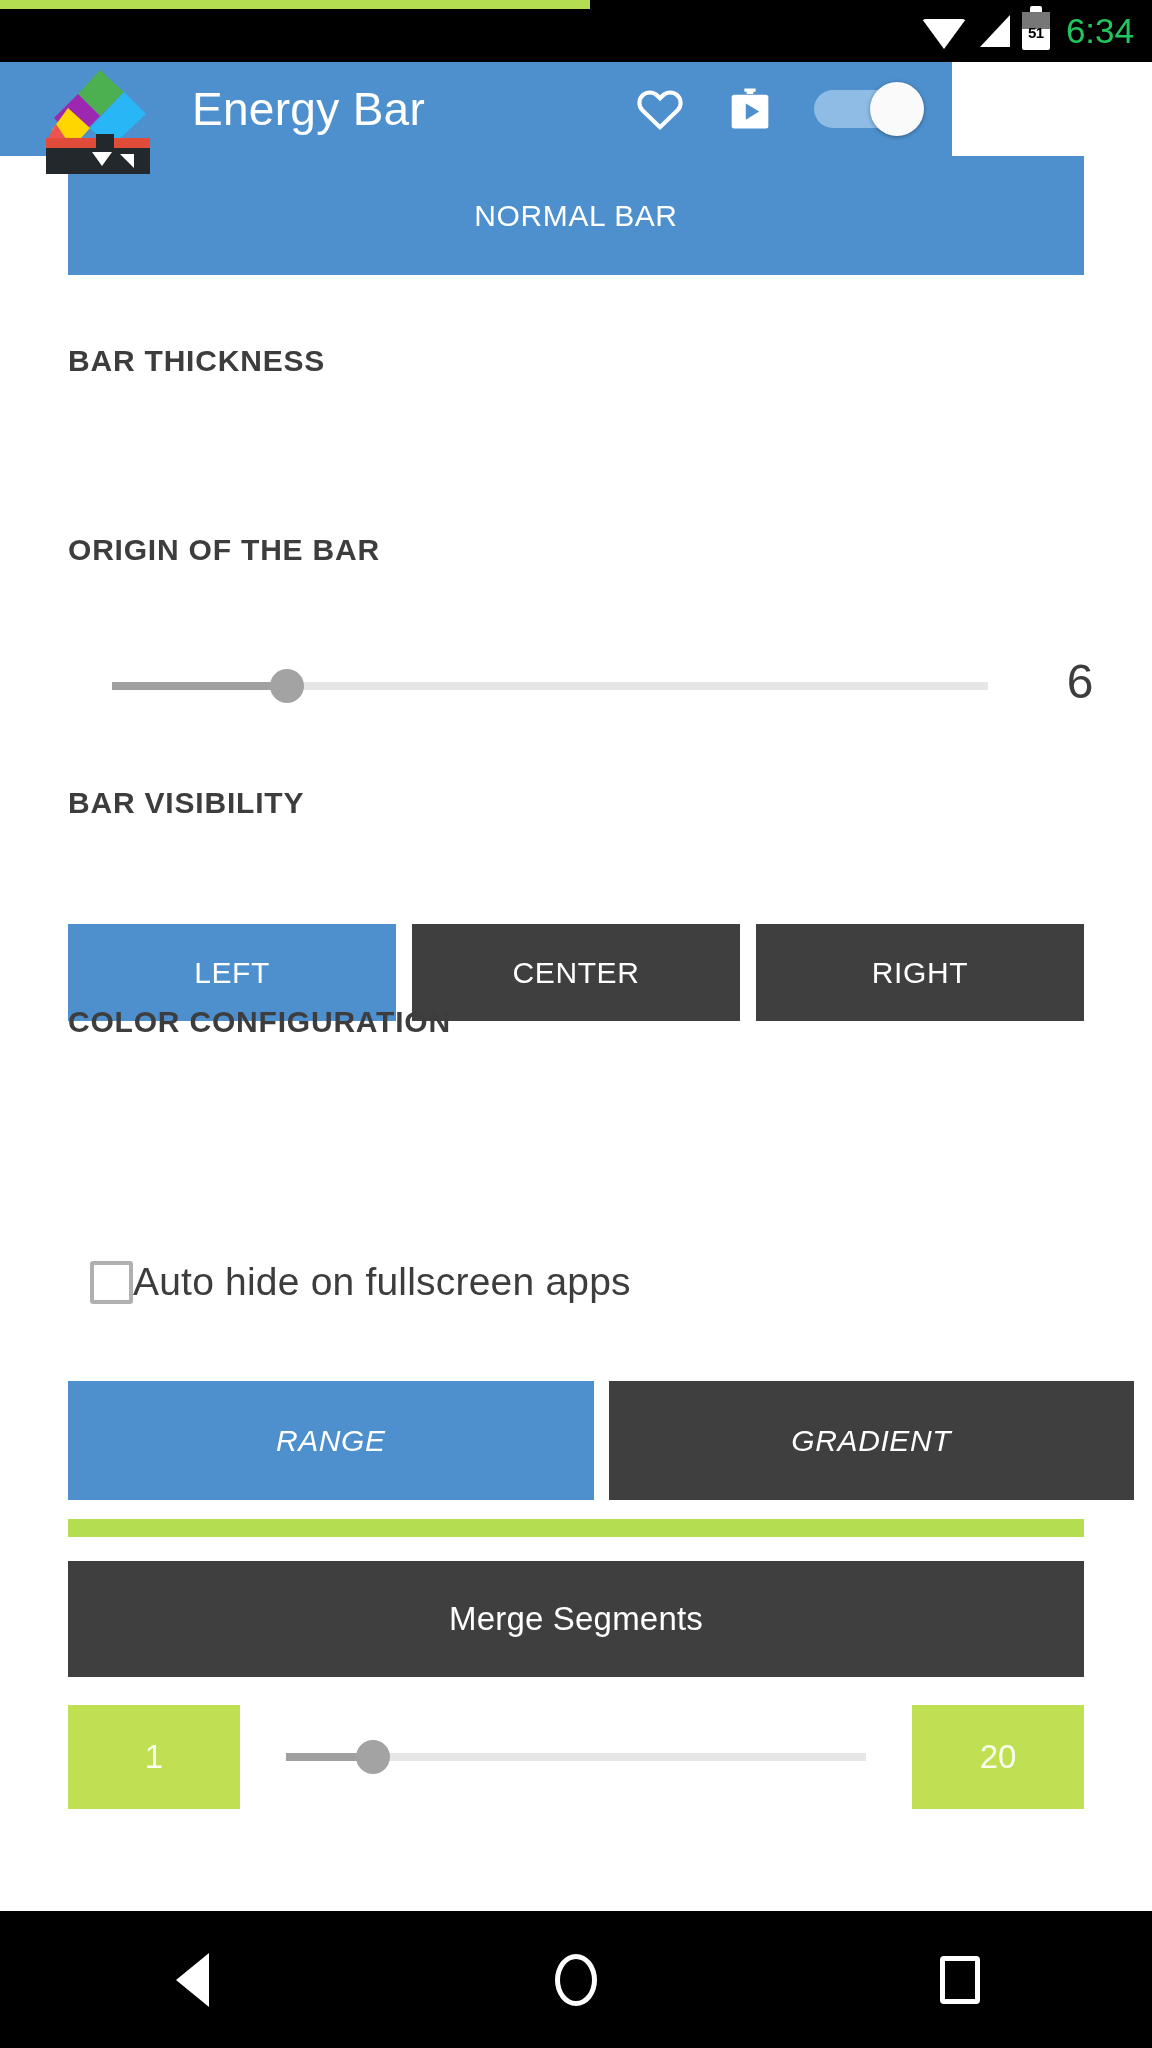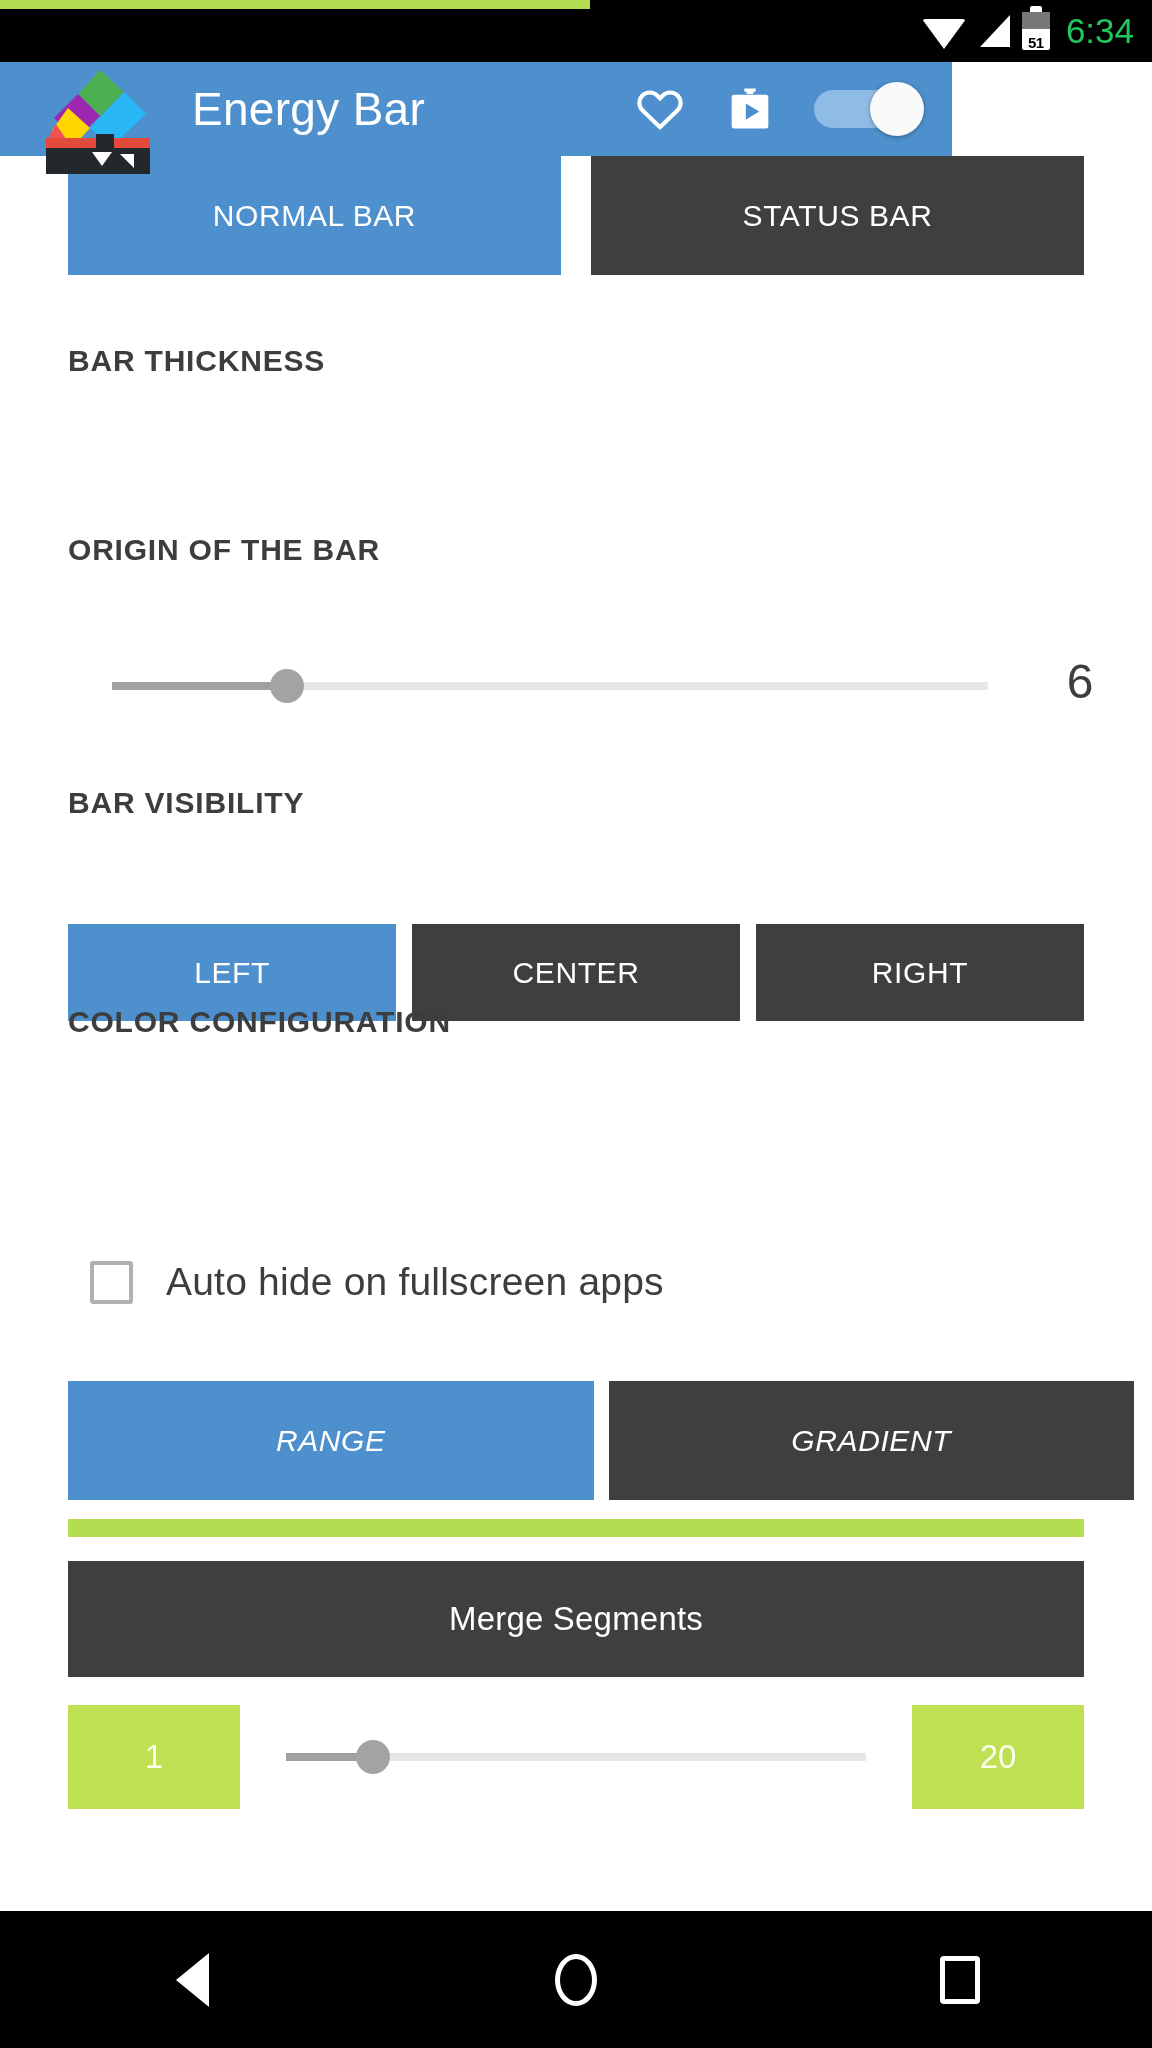--- a/index.html
+++ b/index.html
@@ -100,20 +100,21 @@
     width: 28px; height: 17px;
     background: #777777;
   }
   .ic-battery .lvl {
     position: relative;
     z-index: 2;
     font-size: 15px;
     font-weight: bold;
     color: #000000;
     line-height: 1;
+    padding-bottom: 10px;
     letter-spacing: -0.5px;
   }
   .clock {
     color: #22c55e;
     font-size: 35px;
     font-weight: 500;
     line-height: 62px;
     letter-spacing: 0px;
     margin-left: 4px;
   }
@@ -298,21 +299,20 @@
     background: #4d90cd;
   }
 
   
   .check-row {
     position: absolute;
     left: 90px;
     top: 1104px;
     display: flex;
     align-items: center;
-    gap: 33px;
   }
   .checkbox {
     width: 43px; height: 43px;
     border: 4px solid #b0b0b0;
     border-radius: 3px;
     background: #ffffff;
     box-sizing: border-box;
   }
   .check-label {
     color: #3d3d3d;
@@ -484,21 +484,20 @@
         <div class="toggle-track"></div>
         <div class="toggle-knob"></div>
       </div>
     </div>
   </div>
 
   <div class="content">
 
     <div class="tab-row">
       <div class="tab selected">NORMAL BAR</div>
-      <div class="tab">STATUS BAR</div>
     </div>
 
     <div class="section-title" style="top:188px;">BAR THICKNESS</div>
     <div class="thick-slider">
       <div class="slider-track-bg"></div>
       <div class="slider-track-fill" style="width:20%;"></div>
       <div class="slider-thumb" style="left:20%;"></div>
     </div>
     <div class="thick-value">6</div>
 

